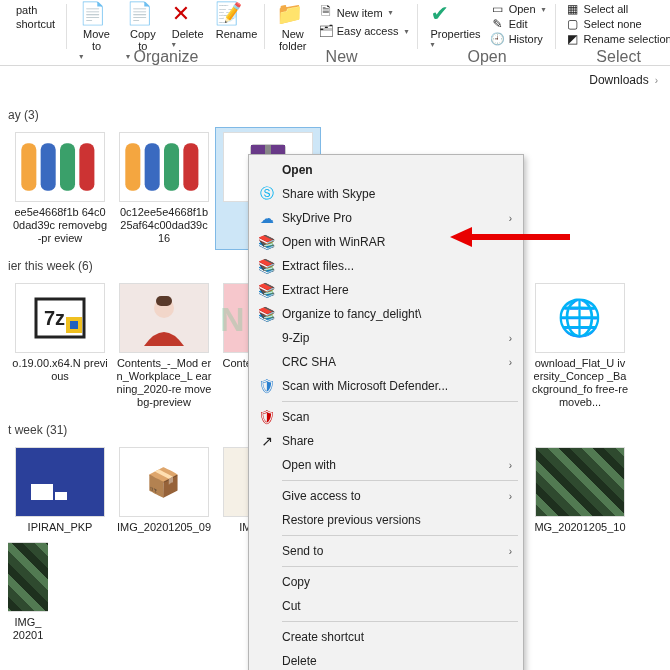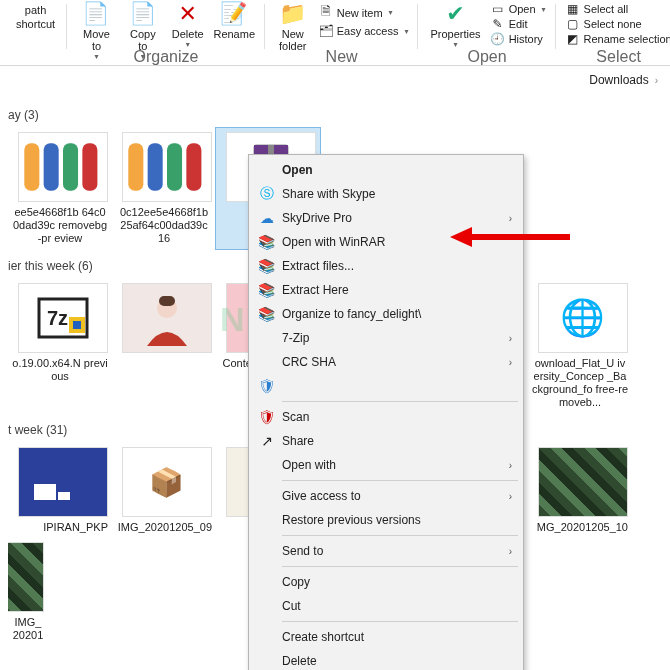--- a/index.html
+++ b/index.html
@@ -5,38 +5,38 @@
 * { margin: 0; padding: 0; box-sizing: border-box; font-family: "Segoe UI", Tahoma, sans-serif; }
 body { width: 670px; height: 670px; background: #fff; overflow: hidden; position: relative; font-size: 12px; color: #222; }
 
 
 .ribbon { background: #fff; border-bottom: 1px solid #d8d8d8; padding: 0 4px 2px; height: 66px; display: flex; }
 .rgroup { display: flex; flex-direction: column; align-items: center; padding: 0 6px; position: relative; }
 .rgroup::after { content: ""; position: absolute; right: 0; top: 4px; bottom: 14px; width: 1px; background: #e0e0e0; }
 .rgroup:last-child::after { display: none; }
 .rrow { display: flex; align-items: flex-start; height: 48px; }
 .rlabel { font-size: 16px; color: #666; margin-top: 0; }
-.rbtn { display: flex; flex-direction: column; align-items: center; justify-content: flex-start; min-width: 44px; padding: 2px 6px; cursor: pointer; }
+.rbtn { display: flex; flex-direction: column; align-items: flex-start; justify-content: flex-start; min-width: 44px; padding: 2px 6px; cursor: pointer; }
 .rbtn .ico { font-size: 22px; line-height: 24px; }
 .rbtn .txt { font-size: 11px; text-align: center; line-height: 12px; margin-top: 2px; }
 .rbtn .caret { font-size: 8px; color: #666; }
 .small-list { display: flex; flex-direction: column; justify-content: flex-start; gap: 1px; padding: 2px 4px; }
 .small-item { display: flex; align-items: center; gap: 4px; font-size: 11px; cursor: pointer; white-space: nowrap; }
 .small-item .mini { font-size: 12px; width: 14px; text-align: center; }
 .small-item .caret2 { font-size: 8px; color: #666; margin-left: 2px; }
 
 
 .breadcrumb { height: 28px; display: flex; align-items: center; padding: 0 6px; font-size: 12px; color: #222; justify-content: flex-end; }
 .breadcrumb .sep { margin: 0 6px; color: #888; font-size: 10px; }
 
 
 .content { padding: 4px 8px; }
 .group-head { color: #404040; font-size: 12px; margin: 10px 0 6px; cursor: pointer; }
 .grid { display: flex; flex-wrap: wrap; gap: 0; }
-.tile { width: 104px; display: flex; flex-direction: column; align-items: flex-end; padding: 4px; }
+.tile { width: 104px; display: flex; flex-direction: column; align-items: center; padding: 4px; }
 .tile.selected { background: #cde6f7; outline: 1px solid #7fb9e6; }
 .thumb { width: 90px; height: 70px; background: #f4f4f4; border: 1px solid #ddd; display: flex; align-items: center; justify-content: center; font-size: 28px; color: #0369a1; overflow: hidden; }
 .cap { font-size: 11px; text-align: center; line-height: 13px; margin-top: 4px; word-break: break-all; max-height: 52px; overflow: hidden; }
 
 
 .thumb.people { background: #fff; }
 .thumb.people svg { width: 86px; height: 66px; }
 .thumb.archive { background: #fff; font-size: 36px; }
 .thumb.avatar1 { background: #f1e7e4; }
 .thumb.avatar2 { background: #f6c7cc; }
@@ -239,20 +239,24 @@
 previous</div>
     </div>
     <div class="tile">
       <div class="thumb avatar1">
         <svg width="60" height="60" viewBox="0 0 60 60">
             <circle cx="30" cy="20" r="10" fill="#f2d6c9"></circle>
             <path d="M10 58 Q30 30 50 58 Z" fill="#c0392b"></path>
             <rect x="22" y="8" width="16" height="10" rx="5" fill="#5a3a2a"></rect>
           </svg>
       </div>
+      <div class="cap">Contents_-_Mod
+ern_Workplace_L
+earning_2020-re
+movebg-preview</div>
     </div>
     <div class="tile">
       <div class="thumb avatar2">
         <svg width="60" height="60" viewBox="0 0 60 60">
             <circle cx="30" cy="20" r="10" fill="#f2d6c9"></circle>
             <path d="M10 58 Q30 30 50 58 Z" fill="#333"></path>
             <rect x="22" y="8" width="16" height="10" rx="5" fill="#5a3a2a"></rect>
           </svg>
       </div>
       <div class="cap">Conte
@@ -341,29 +345,30 @@
     </div>
   <div class="ctx-item">
       <span class="cicon">📚</span>
       <span>Extract Here</span>
     </div>
   <div class="ctx-item">
       <span class="cicon">📚</span>
       <span>Organize to fancy_delight\</span>
     </div>
   <div class="ctx-item">
-      <span>7-Zip</span>
+      <span>9-Zip</span>
       <span class="sub">›</span>
     </div>
   <div class="ctx-item">
       <span>CRC SHA</span>
       <span class="sub">›</span>
     </div>
   <div class="ctx-item">
       <span class="cicon" style="color:#2a80d0">🛡</span>
+      <span>Scan with Microsoft Defender...</span>
     </div>
   <div class="ctx-sep"></div>
   <div class="ctx-item">
       <span class="cicon" style="color:#c00">🛡</span>
       <span>Scan</span>
     </div>
   <div class="ctx-item">
       <span class="cicon">↗</span>
       <span>Share</span>
     </div>

